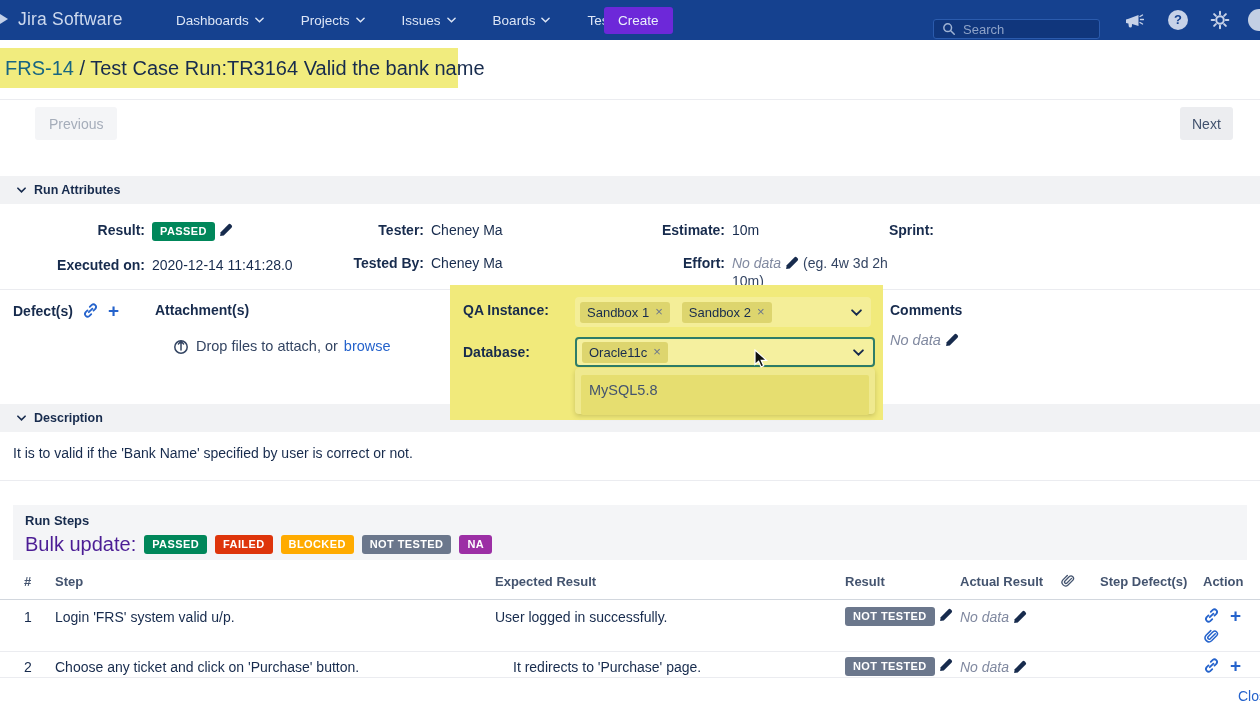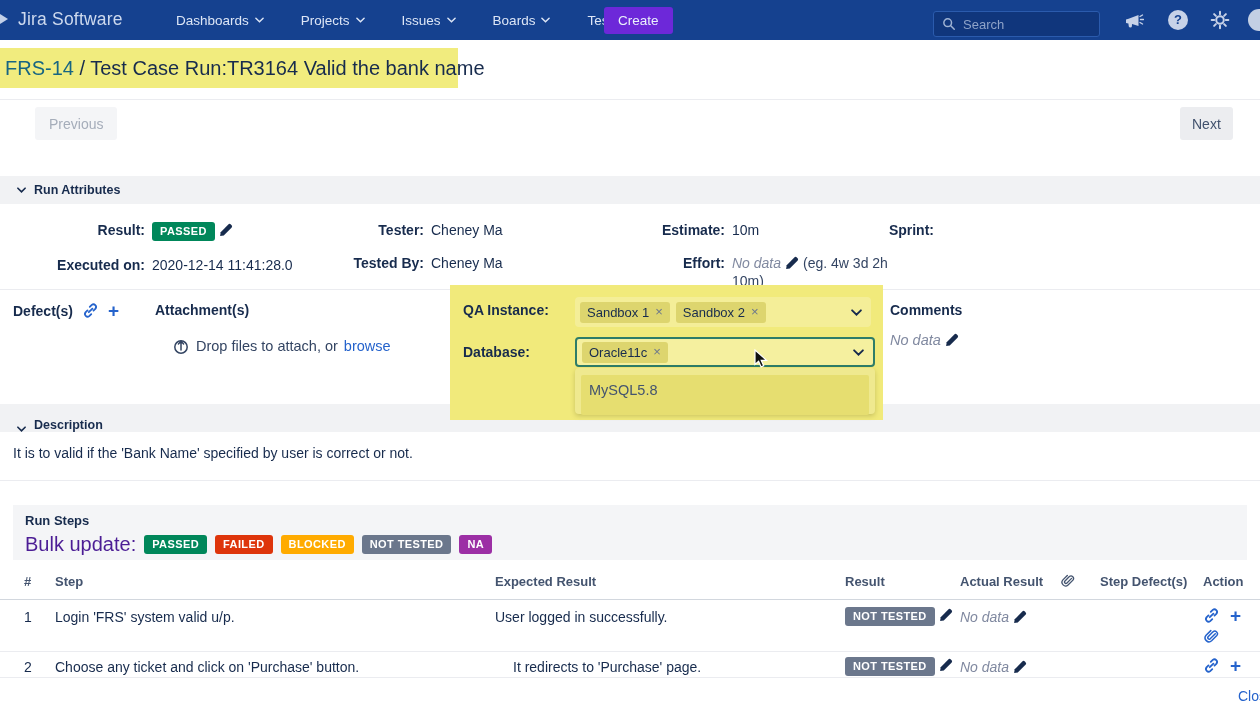--- a/index.html
+++ b/index.html
@@ -7,21 +7,21 @@
   .screen { position:relative; width:1260px; height:711px; background:#fff; overflow:hidden; }
 
   
   .nav { position:absolute; top:0; left:0; width:1260px; height:40px; background:#15418F; }
   .logo-mark { position:absolute; left:-6px; top:9px; }
   .brand { position:absolute; left:18px; top:9px; font-size:17.5px; color:#CDD9EE; letter-spacing:.2px; }
   .nav-items { position:absolute; left:176px; top:0; height:40px; display:flex; align-items:center; gap:37px; }
   .nav-item { display:flex; align-items:center; gap:6px; color:#DDE6F6; font-size:13.5px; cursor:pointer; }
   .chev { width:9px; height:6px; }
   .create-btn { position:absolute; left:604px; top:7px; height:27px; padding:0 14px; background:#6d28d9; border:none; border-radius:3px; color:#EAF1FB; font-size:13.5px; font-family:inherit; cursor:pointer; }
-  .search-box { position:absolute; left:933px; top:11px; width:167px; height:26px; background:#10367C; border:1px solid #2B5BAD; border-radius:3px; display:flex; align-items:center; padding:0 8px; }
+  .search-box { position:absolute; left:933px; top:19px; width:167px; height:20px; background:#10367C; border:1px solid #2B5BAD; border-radius:3px; display:flex; align-items:center; padding:0 8px; }
   .search-box input { flex:1; background:transparent; border:none; outline:none; color:#C3D0E8; font-size:13px; font-family:inherit; margin-left:7px; min-width:0; }
   .search-box input::placeholder { color:#8EA3C8; }
   .nav-icon { position:absolute; top:10px; cursor:pointer; }
   .help-circle { position:absolute; top:10px; width:20px; height:20px; border-radius:50%; background:#C7D2E8; color:#15418F; font-size:13px; font-weight:700; text-align:center; line-height:20px; cursor:pointer; }
   .avatar { position:absolute; left:1248px; top:9px; width:22px; height:22px; border-radius:50%; background:#C3CFE4; }
 
   
   .title-highlight { position:absolute; left:0; top:48px; width:458px; height:40px; background:#F1EC7E; display:flex; align-items:center; padding-left:5px; }
   .title-highlight .t { font-size:20px; font-weight:500; color:#172B4D; white-space:nowrap; }
   .issue-link { color:#176582; cursor:pointer; }
@@ -48,21 +48,21 @@
 
   
   .d-label { font-size:14px; font-weight:700; color:#172B4D; }
   .blue-ic { cursor:pointer; }
   .plus-ic { color:#2563CC; font-size:19px; font-weight:700; line-height:14px; cursor:pointer; }
   .dropzone { position:absolute; left:172px; top:337px; display:flex; align-items:center; gap:6px; font-size:14.5px; color:#344563; }
   .link { color:#2563CC; cursor:pointer; }
 
   .hl-block { position:absolute; left:450px; top:285px; width:433px; height:135px; background:#F1EA7B; z-index:5; }
   .hl-row-label { position:absolute; left:13px; width:105px; font-size:14px; font-weight:700; color:#172B4D; }
-  .mselect { position:absolute; left:125px; width:296px; height:30px; background:rgba(255,255,255,0.22); border-radius:4px; display:flex; align-items:center; padding:0 26px 0 5px; gap:6px; cursor:pointer; }
+  .mselect { position:absolute; left:125px; width:296px; height:30px; background:rgba(255,255,255,0.22); border-radius:4px; display:flex; align-items:center; padding:0 26px 0 5px; gap:12px; cursor:pointer; }
   .mselect.focused { border:2px solid #2E7D68; background:rgba(255,255,255,0.28); }
   .chip { background:#DDD56E; border-radius:3px; padding:3px 7px; font-size:13px; color:#172B4D; display:flex; align-items:center; gap:6px; white-space:nowrap; }
   .chip .x { color:#6B778C; font-size:13px; line-height:10px; cursor:pointer; }
   .sel-chev { position:absolute; right:9px; top:50%; margin-top:-3px; }
   .dd-panel { position:absolute; left:125px; top:83px; width:300px; height:46px; background:#EFE98F; border-radius:4px; box-shadow:0 2px 5px rgba(80,75,20,0.25); padding:7px 6px; }
   .dd-option { height:40px; background:#E6DE70; border-radius:2px; line-height:30px; padding-left:8px; font-size:14.5px; color:#44546F; cursor:pointer; }
 
   .comments-hd { position:absolute; left:890px; top:302px; }
   .comments-val { position:absolute; left:890px; top:332px; font-size:14.5px; }
 
@@ -260,21 +260,21 @@
 
   <svg class="cursor-arrow" width="18" height="20" viewBox="0 0 18 20">
       <path d="M2 1v14.5l3.6-3.2 2.5 5.6 2.6-1.1-2.5-5.5h5.3z" fill="#111" stroke="#fff" stroke-width="1.2"></path>
     </svg>
 
   <span class="d-label comments-hd">Comments</span>
   <span class="comments-val"><span class="nodata">No data</span><svg class="pencil" viewBox="0 0 14 14">
         <path d="M9.6 1.4a1.7 1.7 0 0 1 2.4 0l.6.6a1.7 1.7 0 0 1 0 2.4L5.4 11.6 2 12.1l.5-3.4z" fill="#172B4D"></path>
       </svg></span>
 
-  <div class="section-bar" style="top:404px;align-items:flex-end;">
+  <div class="section-bar" style="top:404px;">
     <svg class="chev" viewBox="0 0 10 6">
         <path d="M1 1l4 4 4-4" fill="none" stroke="#172B4D" stroke-width="1.8" stroke-linecap="round"></path>
       </svg>
     <span class="s-title">Description</span>
   </div>
   <div class="desc-text">It is to valid if the 'Bank Name' specified by user is correct or not.</div>
   <div class="hline" style="top:480px;"></div>
 
   <div class="runsteps-panel">
     <div class="rs-title">Run Steps</div>

